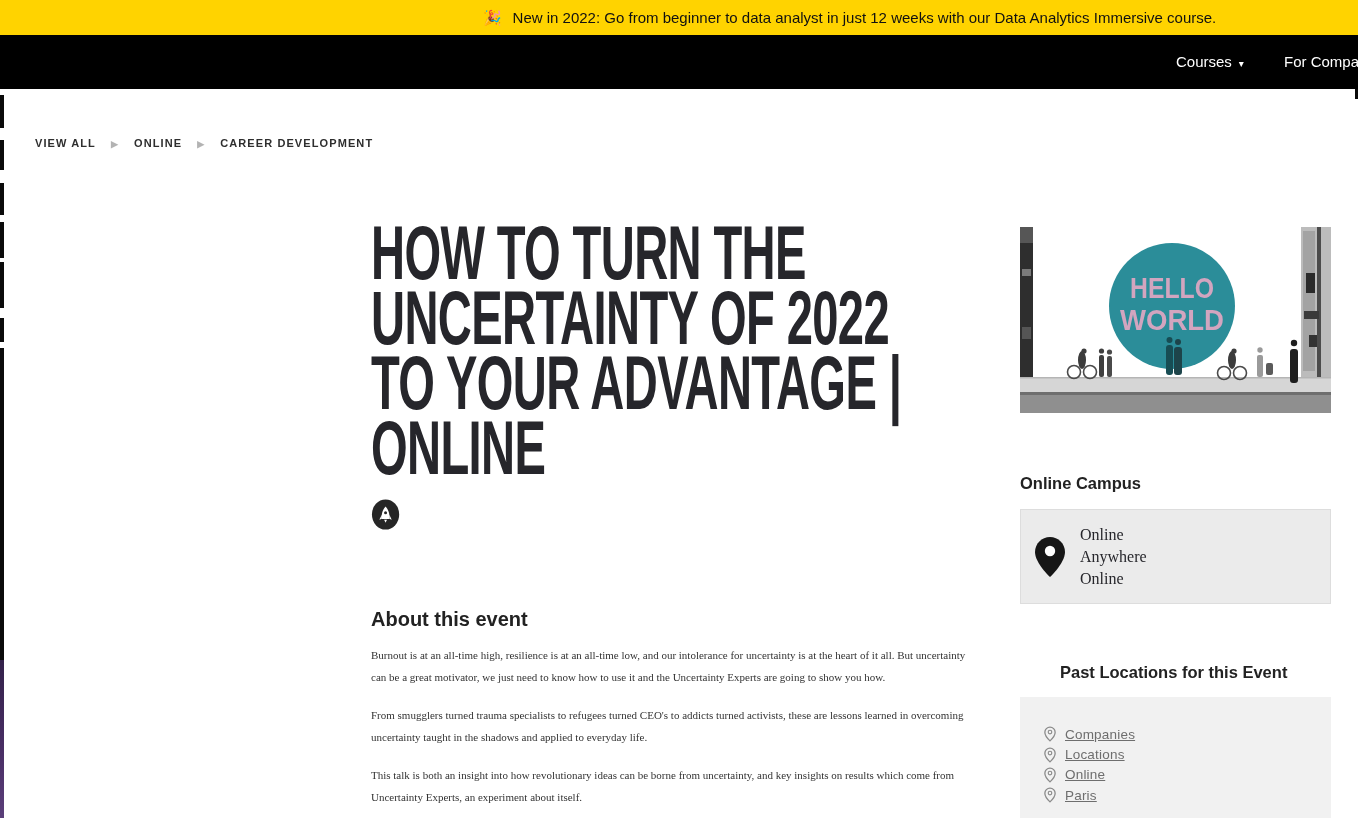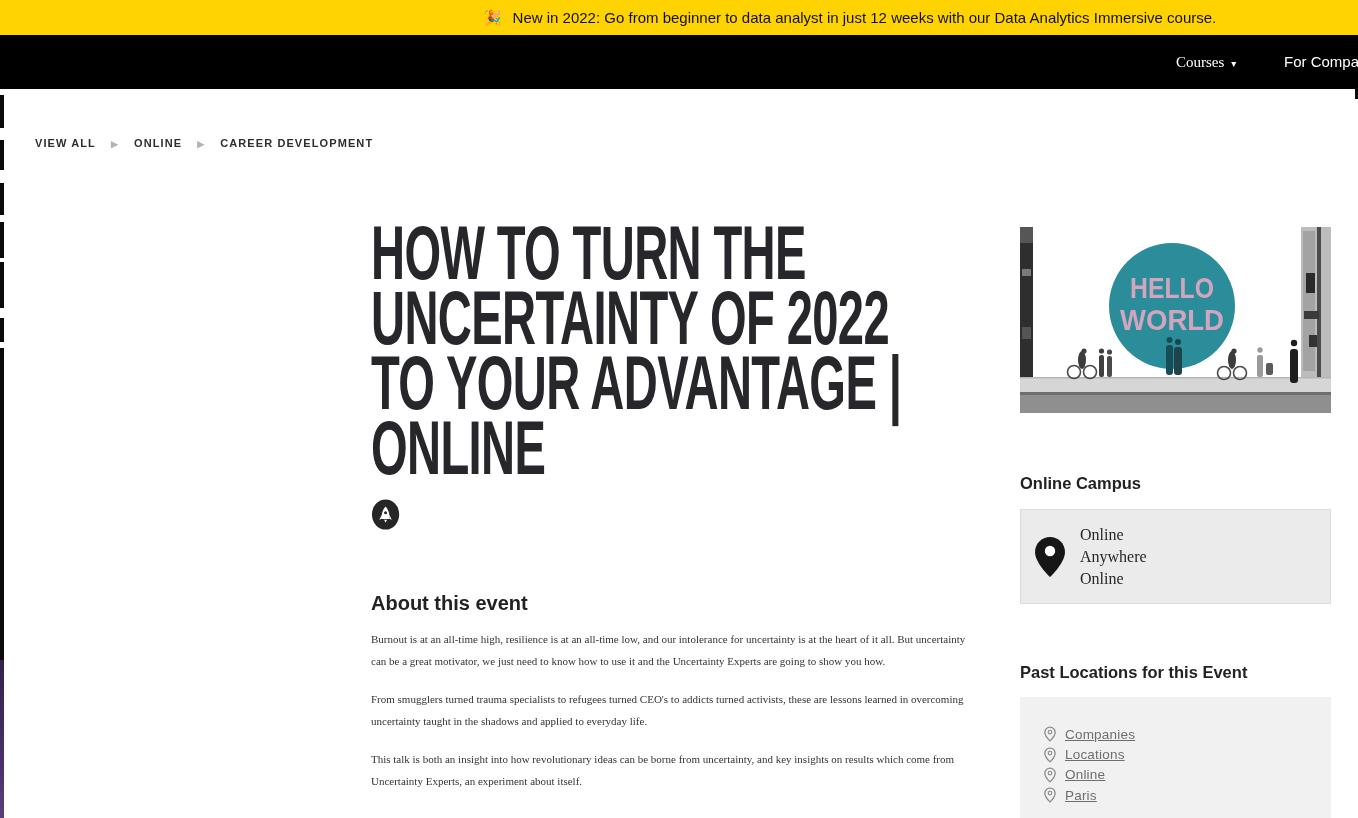--- a/index.html
+++ b/index.html
@@ -15,21 +15,21 @@
 
   
   .navbar{position:absolute;top:35px;left:0;width:100%;height:54px;background:#000;z-index:5;}
   .brand{position:absolute;left:20px;top:0;height:54px;display:flex;align-items:center;gap:9px;cursor:pointer;}
   .brand-badge{width:25px;height:25px;border-radius:50%;background:#e8192c;color:#fff;
     font-size:11px;font-weight:700;line-height:25px;text-align:center;flex:0 0 auto;
     box-shadow:0 0 0 1.5px #e8192c;}
   .brand-name{color:#fff;font-size:25px;font-weight:700;letter-spacing:-0.5px;white-space:nowrap;
     transform:scaleX(0.78);transform-origin:0 50%;}
   .nav-item{position:absolute;top:0;height:54px;line-height:54px;color:#fff;font-size:15px;white-space:nowrap;cursor:pointer;}
-  .nav-courses{left:1176px;font-family:Liberation Serif, serif;}
+  .nav-courses{left:1176px;}
   .nav-companies{left:1284px;}
   .caret{font-size:10px;margin-left:7px;color:#fff;}
 
   
   .breadcrumb{position:absolute;top:89px;left:35px;height:60px;display:flex;align-items:flex-end;gap:15px;
     font-size:11px;font-weight:700;letter-spacing:1.1px;color:#2e2e2e;}
   .crumb{cursor:pointer;}
   .crumb-sep{color:#b3b3b3;font-size:9px;}
 
   
@@ -38,33 +38,33 @@
   .artifact-tr{position:absolute;right:0;top:85px;width:3px;height:14px;background:#0a0a0a;}
 
   
   .main-col{position:absolute;left:371px;top:0;width:610px;height:818px;}
   .hero-title{position:absolute;top:220px;left:0;}
   .hero-line{height:65px;}
   .hero-line span{display:inline-block;white-space:nowrap;font-weight:700;font-size:76px;line-height:65px;
     letter-spacing:-1px;color:#26262b;transform:scaleX(0.62);transform-origin:0 50%;}
   .rocket-badge{position:absolute;top:499px;left:0;width:31px;height:31px;}
   .about{position:absolute;top:592px;left:0;width:610px;}
-  .about-heading{font-size:20px;font-weight:700;color:#222;margin:0 0 13px 0;}
+  .about-heading{font-size:20px;font-weight:700;color:#222;margin:16px 0 13px 0;}
   .about p{font-family:"Liberation Serif",serif;font-size:11px;line-height:22px;color:#333;margin:0 0 16px 0;}
 
   
   .sidebar{position:absolute;left:1020px;top:0;width:311px;height:818px;}
   .event-image{position:absolute;top:227px;left:0;width:311px;height:186px;}
   .side-heading{position:absolute;left:0;font-size:16.5px;font-weight:700;color:#222;white-space:nowrap;}
   .campus-heading{top:474px;}
   .campus-box{position:absolute;top:509px;left:0;width:311px;height:95px;background:#ebebeb;
     border:1px solid #ddd;box-sizing:border-box;display:flex;align-items:center;gap:15px;padding-left:14px;}
   .campus-pin{width:30px;height:40px;flex:0 0 auto;}
   .campus-lines{font-family:"Liberation Serif",serif;font-size:16px;line-height:22px;color:#26262b;}
-  .past-heading{top:663px;}
+  .past-heading{top:663px;margin-left:40px;}
   .past-box{position:absolute;top:697px;left:0;width:311px;height:155px;background:#f1f1f1;
     box-sizing:border-box;padding:27px 0 0 24px;}
   .loc-item{display:flex;align-items:center;gap:9px;height:20.4px;cursor:pointer;}
   .loc-pin{width:12px;height:16px;flex:0 0 auto;}
   .loc-link{font-size:13.5px;color:#6e6e6e;text-decoration:underline;letter-spacing:0.2px;}
 </style>
 </head>
 <body>
 
 <div class="page">

